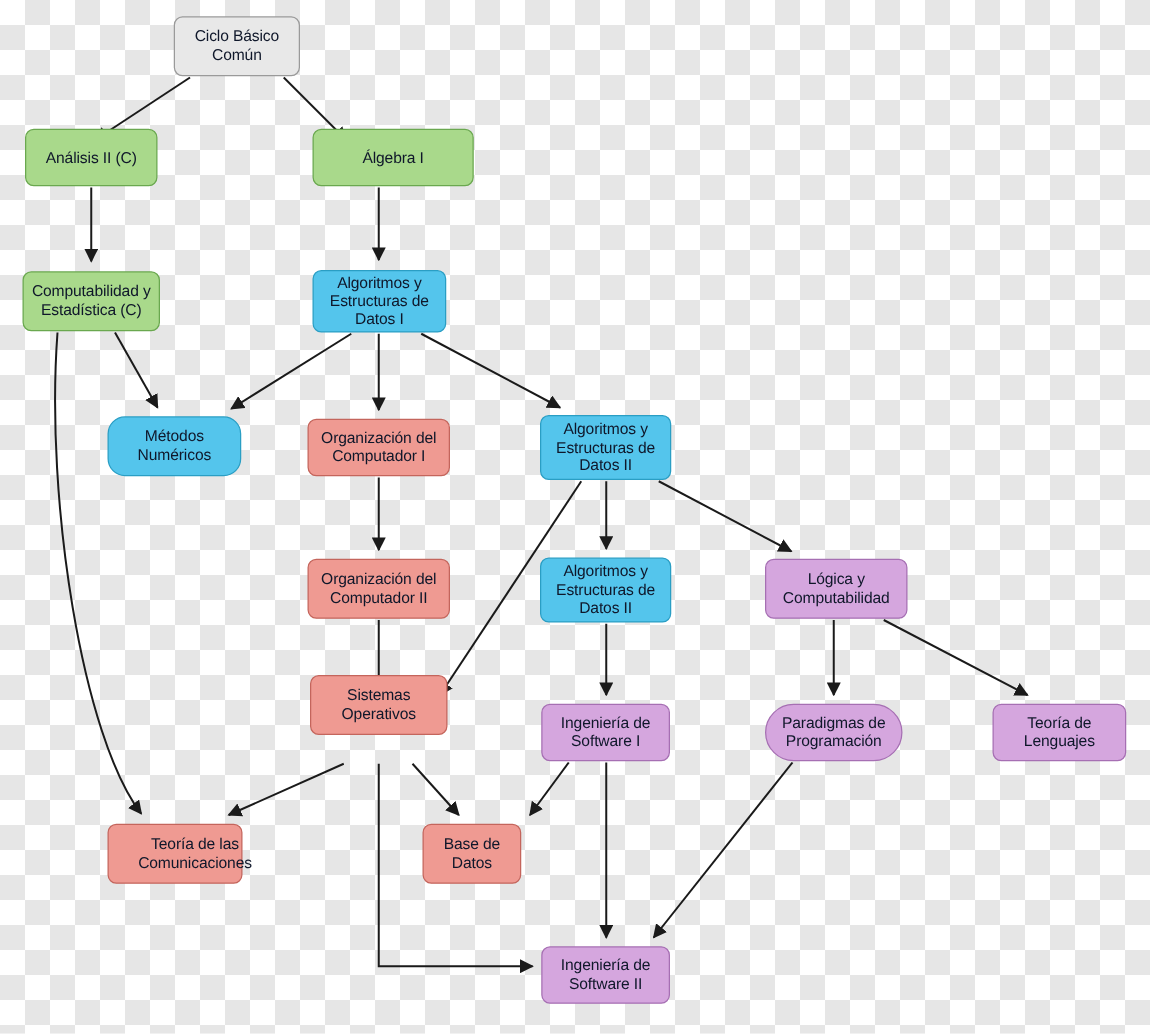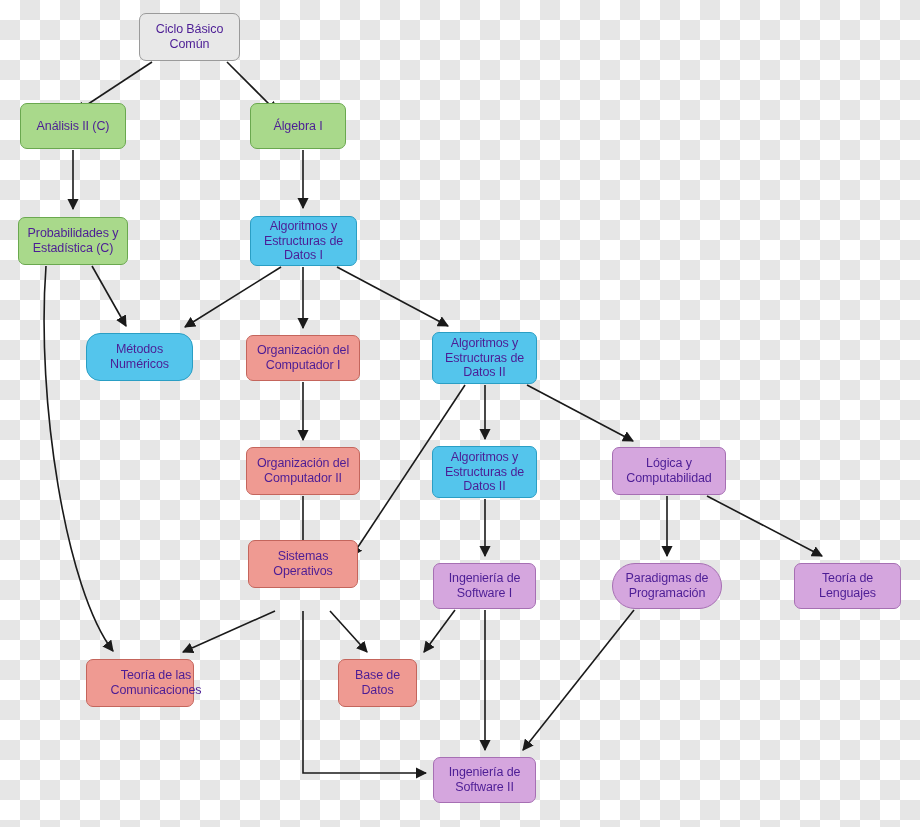--- a/index.html
+++ b/index.html
@@ -31,21 +31,21 @@
   }
   .node {
     position: absolute;
     box-sizing: border-box;
     display: flex;
     align-items: center;
     justify-content: center;
     text-align: center;
     border-radius: 7px;
     border: 1px solid #555555;
-    color: #4c1d95;
+    color: #0f172a;
     font-size: 12.5px;
     line-height: 1.18;
     letter-spacing: -0.1px;
     padding: 2px 4px;
     white-space: pre-line;
     z-index: 2;
   }
   .n-root   { background: #e8e8e8; border-color: #9a9a9a; }
   .n-green  { background: #a9d98b; border-color: #6aa84f; }
   .n-blue   { background: #54c5ec; border-color: #2a9ec4; }
@@ -87,22 +87,22 @@
         <path d="M 455 610 L 424 652" marker-end="url(#arrow)"></path>
         <path d="M 485 610 L 485 750" marker-end="url(#arrow)"></path>
         <path d="M 634 610 L 523 750" marker-end="url(#arrow)"></path>
       </g>
   </svg>
 
   <div id="node-layer">
       <div class="node n-root" style="left: 139px; top: 13px; width: 101px; height: 48px;"><span>Ciclo Básico
 Común</span></div>
       <div class="node n-green" style="left: 20px; top: 103px; width: 106px; height: 46px;"><span>Análisis II (C)</span></div>
-      <div class="node n-green" style="left: 250px; top: 103px; width: 96px; height: 46px; text-align: center;"><span>Álgebra I</span></div>
-      <div class="node n-green" style="left: 18px; top: 217px; width: 110px; height: 48px;"><span>Probabilidades y
+      <div class="node n-green" style="left: 250px; top: 103px; width: 129px; height: 46px; text-align: center;"><span>Álgebra I</span></div>
+      <div class="node n-green" style="left: 18px; top: 217px; width: 110px; height: 48px;"><span>Computabilidad y
 Estadística (C)</span></div>
       <div class="node n-blue" style="left: 250px; top: 216px; width: 107px; height: 50px;"><span>Algoritmos y
 Estructuras de
 Datos I</span></div>
       <div class="node n-blue" style="left: 86px; top: 333px; width: 107px; height: 48px; border-radius: 14px;"><span>Métodos
 Numéricos</span></div>
       <div class="node n-red" style="left: 246px; top: 335px; width: 114px; height: 46px;"><span>Organización del
 Computador I</span></div>
       <div class="node n-blue" style="left: 432px; top: 332px; width: 105px; height: 52px;"><span>Algoritmos y
 Estructuras de

